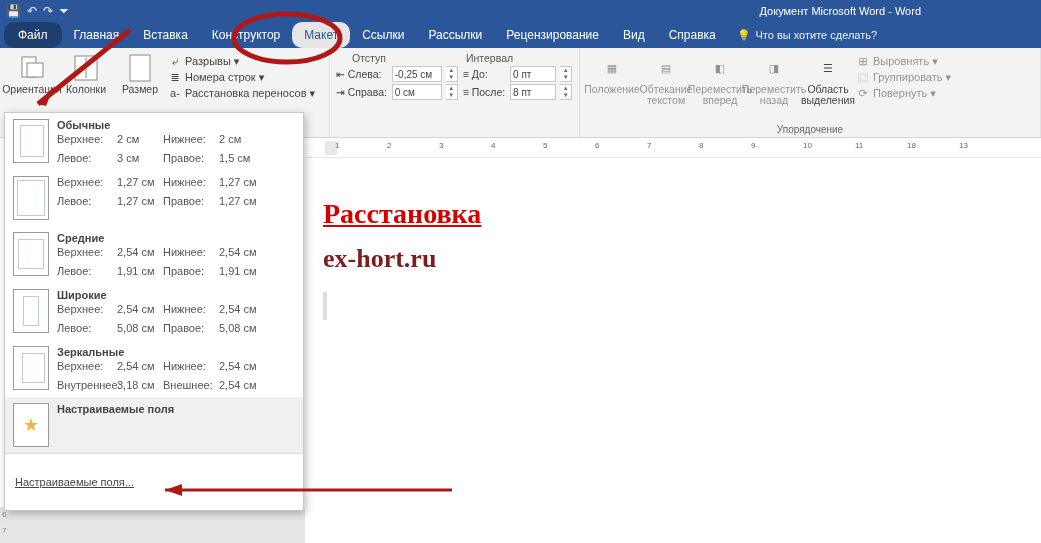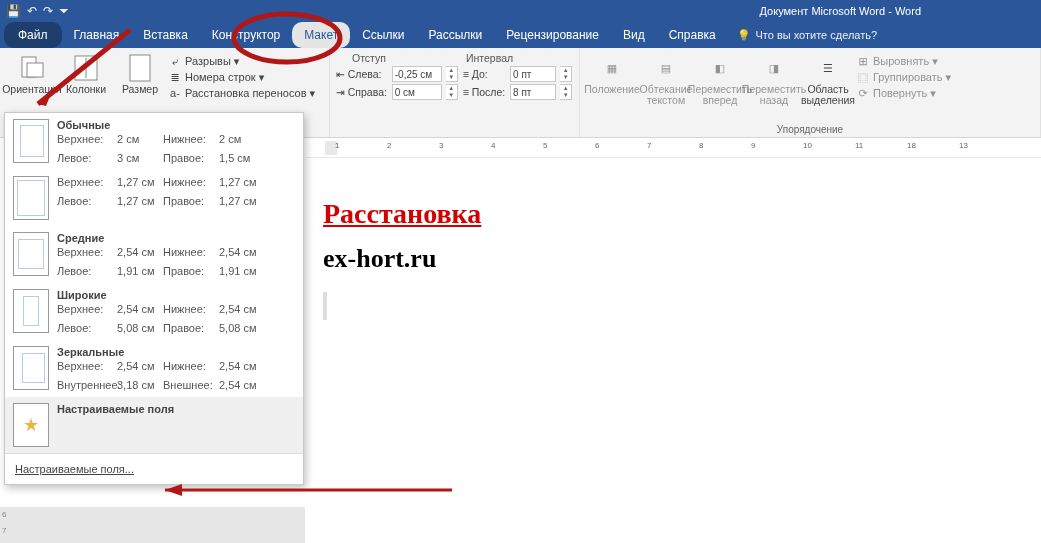--- a/index.html
+++ b/index.html
@@ -35,41 +35,41 @@
 
   .arrange-btn { opacity: .55; }
 
   .ruler { height: 20px; background: #fff; border-bottom: 1px solid #e8e8e8; position: relative; margin-left: 305px; font-size: 8px; color: #666; }
   .ruler-strip { position: absolute; left: 20px; right: 0; top: 3px; height: 14px; background: linear-gradient(to right, #e8e8e8 0 12px, #fff 12px); display: flex; }
   .ruler-num { position: absolute; top: 3px; }
 
   .doc-area { position: absolute; left: 305px; right: 0; top: 158px; bottom: 0; background: #fff; }
   .doc-content { padding: 40px 0 0 18px; }
   .heading { color: #d40000; font-size: 28px; font-weight: bold; text-decoration: underline; font-family: Georgia, serif; }
-  .sub { color: #000000; font-size: 26px; font-weight: bold; margin-top: 14px; font-family: Georgia, serif; }
+  .sub { color: #7f1d1d; font-size: 26px; font-weight: bold; margin-top: 14px; font-family: Georgia, serif; }
   .cursor-bar { width: 2px; height: 28px; background: #aaa; margin-top: 18px; border: 2px solid #ddd; }
 
   
   .dropdown { position: absolute; left: 4px; top: 112px; width: 300px; background: #fff; border: 1px solid #c8c8c8; box-shadow: 2px 3px 8px rgba(0,0,0,.25); z-index: 50; font-size: 11px; color: #444; }
   .preset { display: flex; padding: 6px 8px; gap: 8px; cursor: pointer; }
   .preset-ic { width: 36px; height: 44px; border: 1px solid #999; position: relative; flex-shrink: 0; background: #fff; }
   .preset-ic::before { content: ""; position: absolute; border: 1px solid #b8cce4; }
   .p-normal::before { left: 6px; right: 4px; top: 5px; bottom: 5px; }
   .p-narrow::before { left: 3px; right: 3px; top: 3px; bottom: 3px; }
   .p-moderate::before { left: 4px; right: 4px; top: 6px; bottom: 6px; }
   .p-wide::before { left: 9px; right: 9px; top: 6px; bottom: 6px; }
   .p-mirror::before { left: 8px; right: 3px; top: 6px; bottom: 6px; }
   .p-custom-ic { display:flex; align-items:center; justify-content:center; }
   .p-custom-ic::before { display:none; }
   .star { color: #e6b742; font-size: 18px; }
   .preset-body { flex: 1; }
   .preset-title { font-weight: bold; margin-bottom: 2px; }
   .preset-vals { display: grid; grid-template-columns: 60px 46px 56px 46px; font-size: 11px; color: #555; row-gap: 7px; }
   .last-used { background: #f0f0f0; }
-  .dd-footer { border-top: 1px solid #ddd; padding: 9px 10px; cursor: pointer; }
+  .dd-footer { border-top: 1px solid #ddd; padding: 22px 10px; cursor: pointer; }
   .dd-footer span { text-decoration: underline; }
 
   
   .gray-strip { position: absolute; left: 0; top: 507px; width: 305px; height: 36px; background: #e6e6e6; }
   .vnums { position: absolute; left: 2px; top: 507px; font-size: 8px; color: #888; line-height: 16px; }
 
   
   .ann { position: absolute; pointer-events: none; z-index: 100; }
 </style>
 </head>

